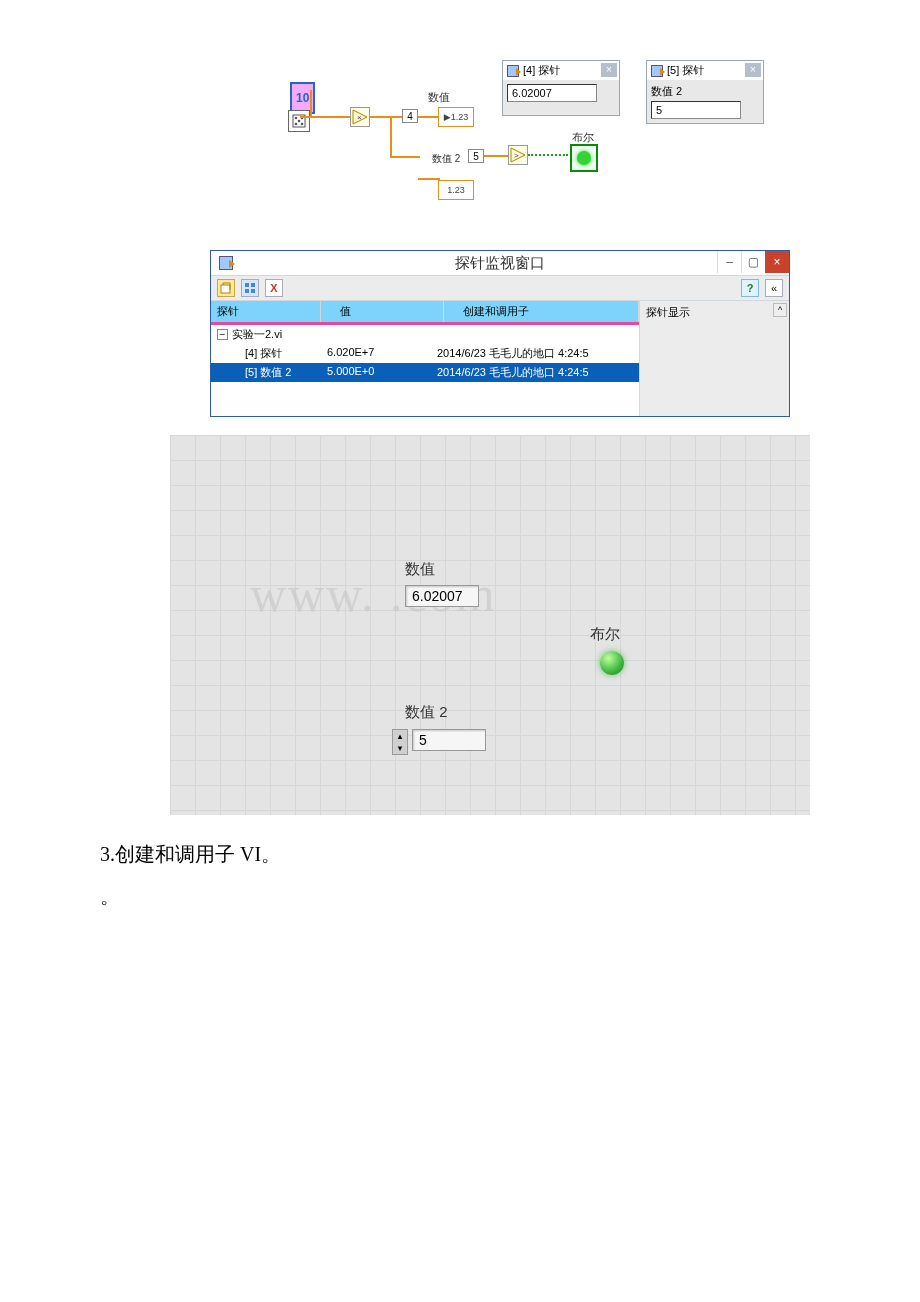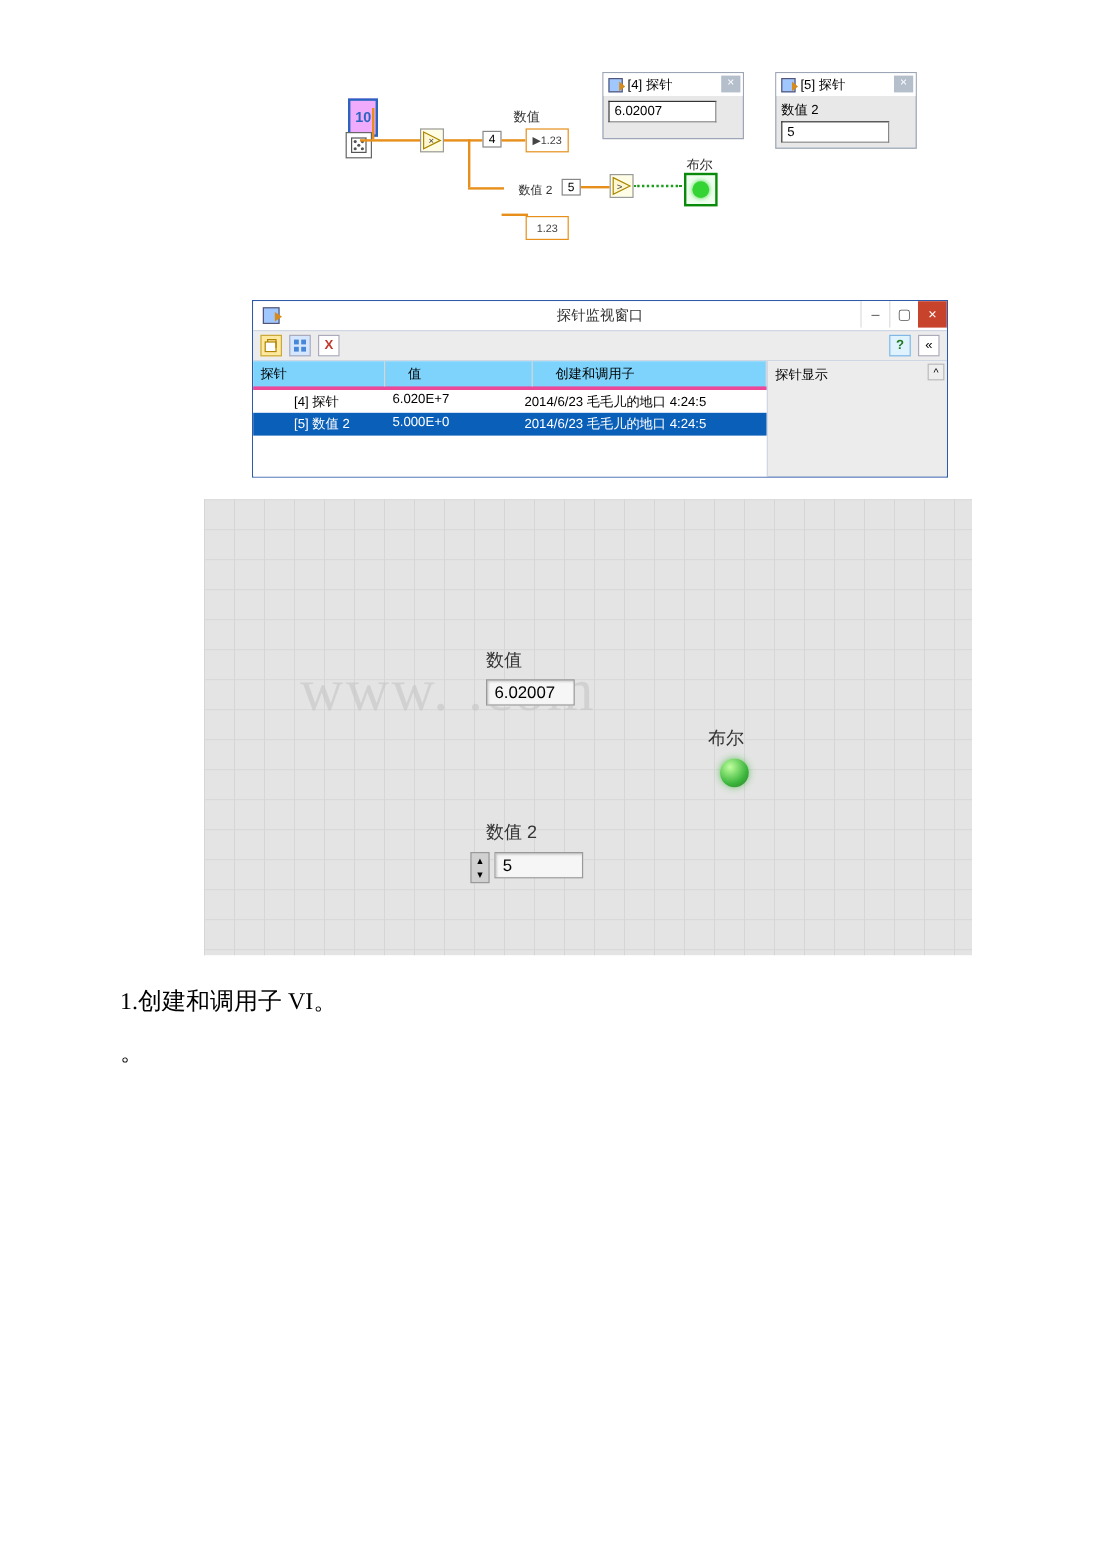--- a/index.html
+++ b/index.html
@@ -26,21 +26,21 @@
   .probe-title .arr{ position:absolute; width:0; height:0; border-left:5px solid #d68b1a; border-top:4px solid transparent; border-bottom:4px solid transparent; right:-3px; top:2px;}
   .probe-close { position:absolute; right:2px; top:2px; width:16px; height:14px; background:#b5bfcc; color:#fff; font-size:10px; text-align:center; line-height:14px; cursor:pointer;}
   .probe-body { padding:4px; }
   .probe-field { background:#fff; border:1px inset #888; padding:2px 4px; width:90px; font-size:11px; }
 
   
   .watch-win { width:580px; margin-left:110px; border:1px solid #2e5aa8; font-size:11px; }
   .watch-titlebar { background:#fff; color:#333; padding:4px 8px; display:flex; align-items:center; position:relative; height:24px; }
   .watch-titlebar .icon-sq { width:14px; height:14px; background:#a0c8ff; border:1px solid #557; position:relative; margin-right:8px;}
   .watch-titlebar .icon-sq:after{content:''; position:absolute; width:0; height:0; border-left:6px solid #d68b1a; border-top:4px solid transparent; border-bottom:4px solid transparent; right:-3px; top:3px;}
-  .watch-title-text { position:absolute; left:50%; transform:translateX(-50%); font-size:12px;}
+  .watch-title-text { position:absolute; left:50%; transform:translateX(-50%); font-size:15px;}
   .win-controls { position:absolute; right:0; top:0; display:flex; }
   .win-btn { width:24px; height:22px; display:flex; align-items:center; justify-content:center; font-size:12px; cursor:pointer; }
   .win-btn.close { background:#c8432c; color:#fff; }
   .win-btn.min, .win-btn.max { background:#fff; color:#555; border-left:1px solid #ddd;}
   .watch-toolbar { background:#ececec; padding:3px 6px; border-top:1px solid #cfd6e4; border-bottom:1px solid #cfd6e4; display:flex; align-items:center; gap:6px;}
   .tool-icon { width:18px; height:18px; border:1px solid #aab; background:#fff; display:inline-flex; align-items:center; justify-content:center; font-size:11px;}
   .tool-icon.yellow{background:#ffe9a0; border-color:#c9a93a; color:#a07000;}
   .tool-icon.blue{background:#d5e7ff; color:#246;}
   .tool-icon.red{ color:#c0392b; font-weight:bold;}
   .watch-layout { display:flex; }
@@ -196,20 +196,25 @@
       <span class="tool-icon">«</span>
     </div>
     <div class="watch-layout">
       <div class="watch-left">
         <div class="watch-head-row">
           <div class="col-probe">探针</div>
           <div class="col-value">值</div>
           <div class="col-update">创建和调用子</div>
         </div>
         <div class="watch-rows">
+          <div class="watch-row vi-name-row">
+            <div class="col-probe"><span class="vi-toggle">−</span><span>实验一2.vi</span></div>
+            <div class="col-value"></div>
+              <div class="col-update"></div>
+          </div>
           <div class="watch-row">
             <div class="col-probe" style="padding-left:34px;">[4] 探针</div>
             <div class="col-value">6.020E+7</div>
             <div class="col-update">2014/6/23 毛毛儿的地口 4:24:5</div>
           </div>
           <div class="watch-row row-selected">
             <div class="col-probe" style="padding-left:34px;">[5] 数值 2</div>
             <div class="col-value">5.000E+0</div>
             <div class="col-update">2014/6/23 毛毛儿的地口 4:24:5</div>
           </div>
@@ -233,17 +238,17 @@
 
     <div class="fp-label" style="left:235px; top:268px;">数值 2</div>
     <div class="fp-spinner" style="left:222px; top:294px;">
         <div>▴</div>
         <div>▾</div>
       </div>
     <div class="fp-value" style="left:242px; top:294px;">5</div>
   </div>
 
   <div class="body-text">
-    <p>1.创建和调用子 VI。</p>
+    <p>3.创建和调用子 VI。</p>
     <p>。</p>
   </div>
 
 </div>
 
 </body></html>

